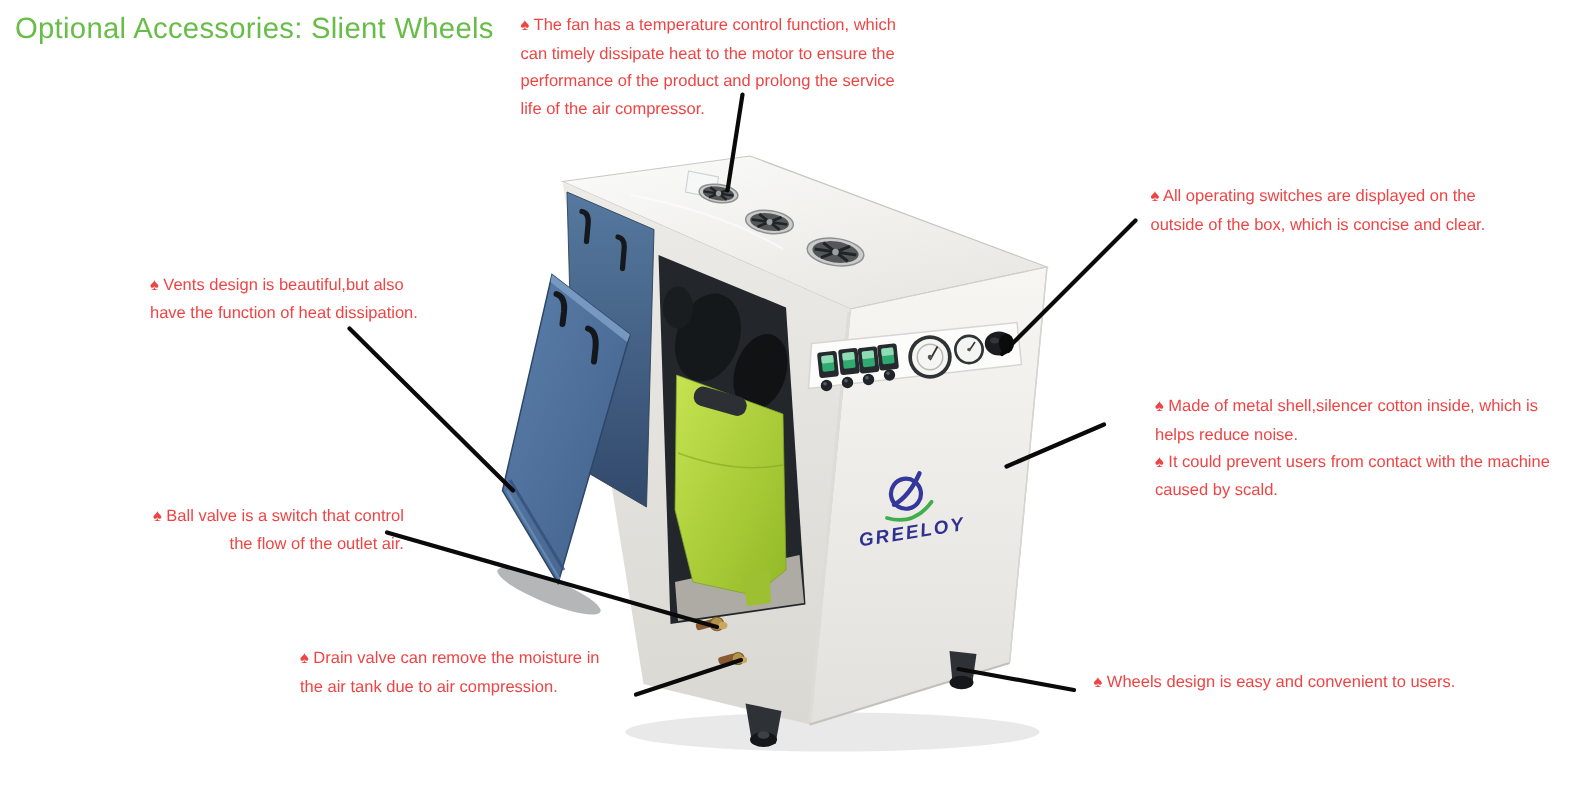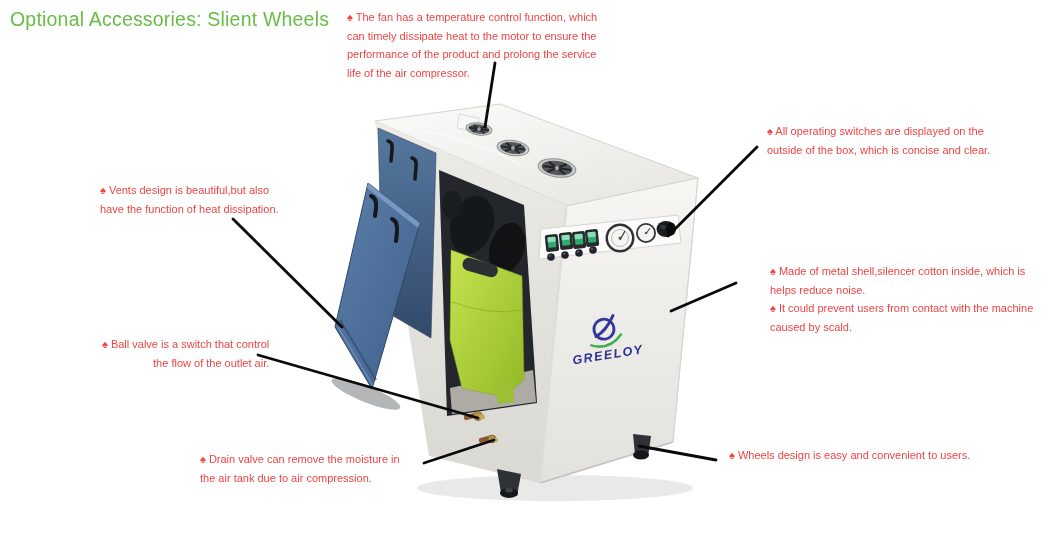--- a/index.html
+++ b/index.html
@@ -217,17 +217,17 @@
   <div class="note" style="left:767px;top:122px;">♠ All operating switches are displayed on the
 outside of the box, which is concise and clear.</div>
   <div class="note" style="left:770px;top:262px;">♠ Made of metal shell,silencer cotton inside, which is
 helps reduce noise.
 ♠ It could prevent users from contact with the machine
 caused by scald.</div>
   <div class="note" style="left:100px;top:181px;">♠ Vents design is beautiful,but also
 have the function of heat dissipation.</div>
   <div class="note" style="left:102px;top:335px;text-align:right;">♠ Ball valve is a switch that control
 the flow of the outlet air.</div>
-  <div class="note" style="left:200px;top:450px;">♠ Drain valve can remove the moisture in
+  <div class="note" style="left:200px;top:430px;">♠ Drain valve can remove the moisture in
 the air tank due to air compression.</div>
   <div class="note" style="left:729px;top:446px;">♠ Wheels design is easy and convenient to users.</div>
 
 </div>
 
 </body></html>

